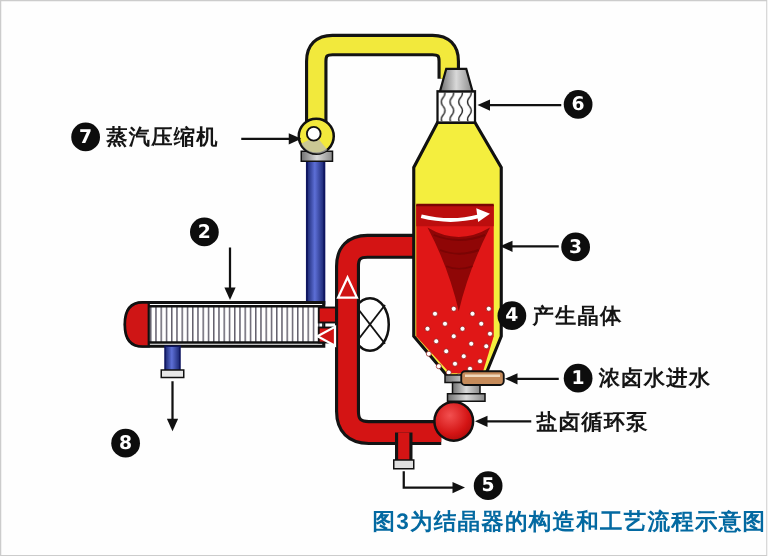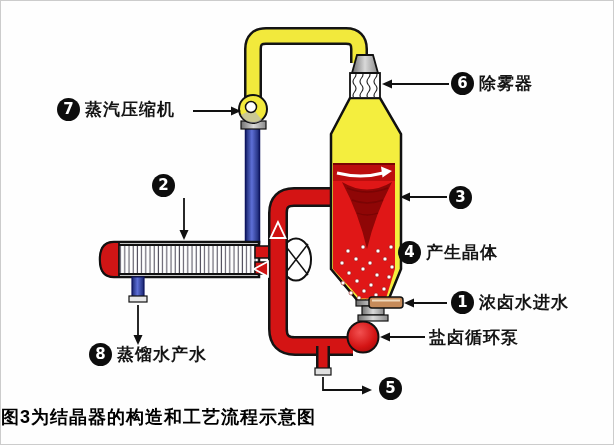--- a/index.html
+++ b/index.html
@@ -14,22 +14,22 @@
     font-weight:bold; font-size:17px; color:#151515; white-space:nowrap;
     letter-spacing:1px; line-height:23px;
   }
   .badge {
     flex:0 0 auto; width:23px; height:23px; border-radius:50%;
     background:#0d0d0d; color:#ffffff; display:flex; align-items:center;
     justify-content:center; font-size:15px; font-weight:bold;
     font-family:"DejaVu Sans", sans-serif; letter-spacing:0;
   }
   .caption {
-    position:absolute; left:0; right:0; top:404px; text-align:left;
-    font-weight:bold; font-size:18px; color:#000000; letter-spacing:1px;
+    position:absolute; left:0; right:0; top:404px; text-align:right;
+    font-weight:bold; font-size:18px; color:#0369a1; letter-spacing:1px;
   }
 </style>
 </head>
 <body>
 
 <div class="stage">
 
   <svg class="art" width="614" height="445" viewBox="0 0 614 445">
     <defs>
       <pattern id="mesh" width="7" height="14" patternUnits="userSpaceOnUse">
@@ -204,26 +204,24 @@
     <span class="badge">7</span>
     <span>蒸汽压缩机</span>
   </div>
 
   <div class="label" style="left:151px; top:173px;">
     <span class="badge">2</span>
   </div>
 
   <div class="label" style="left:88px; top:342px;">
     <span class="badge">8</span>
-    <span>蒸馏水产水</span>
   </div>
 
   <div class="label" style="left:450px; top:71px;">
     <span class="badge">6</span>
-    <span>除雾器</span>
   </div>
 
   <div class="label" style="left:448px; top:185px;">
     <span class="badge">3</span>
   </div>
 
   <div class="label" style="left:397px; top:240px;">
     <span class="badge">4</span>
     <span>产生晶体</span>
   </div>

